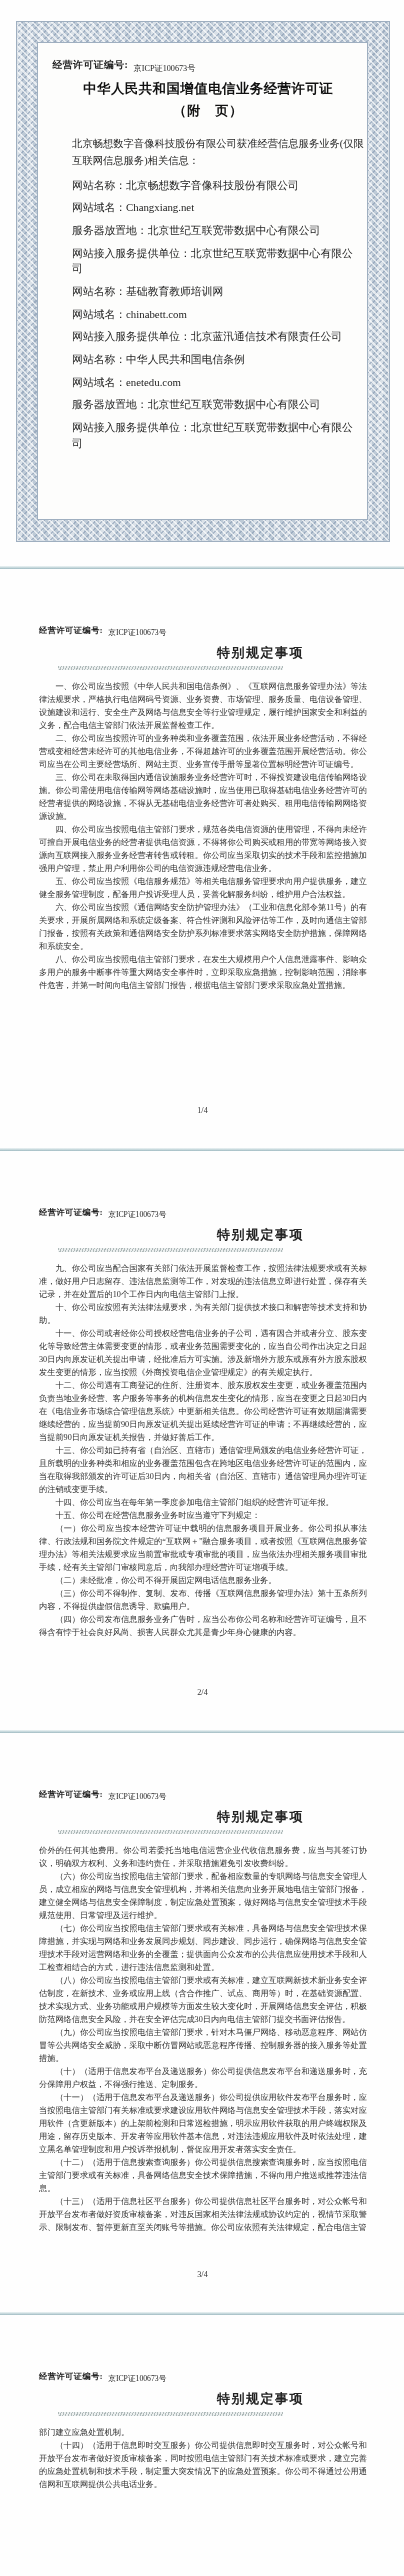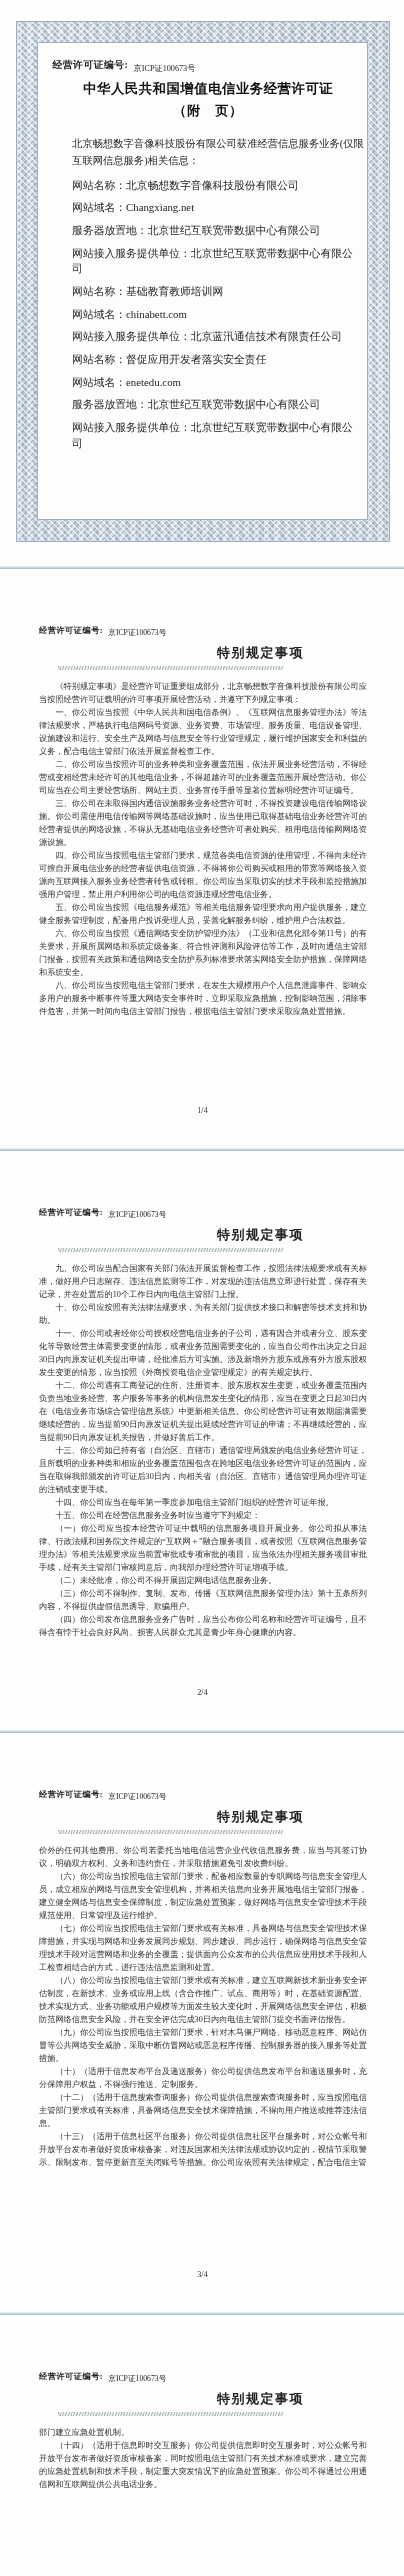--- a/index.html
+++ b/index.html
@@ -70,38 +70,37 @@
       <div class="cert-subtitle">（附　页）</div>
       <div class="cert-body">
         <p class="cert-intro">北京畅想数字音像科技股份有限公司获准经营信息服务业务(仅限互联网信息服务)相关信息：</p>
         <div class="entry"><span class="elabel">网站名称：</span><span>北京畅想数字音像科技股份有限公司</span></div>
         <div class="entry"><span class="elabel">网站域名：</span><span>Changxiang.net</span></div>
         <div class="entry"><span class="elabel">服务器放置地：</span><span>北京世纪互联宽带数据中心有限公司</span></div>
         <div class="entry"><span class="elabel">网站接入服务提供单位：</span><span>北京世纪互联宽带数据中心有限公司</span></div>
         <div class="entry"><span class="elabel">网站名称：</span><span>基础教育教师培训网</span></div>
         <div class="entry"><span class="elabel">网站域名：</span><span>chinabett.com</span></div>
         <div class="entry"><span class="elabel">网站接入服务提供单位：</span><span>北京蓝汛通信技术有限责任公司</span></div>
-        <div class="entry"><span class="elabel">网站名称：</span><span>督促应用开发者落实安全责任</span></div>
+        <div class="entry"><span class="elabel">网站名称：</span><span>中华人民共和国电信条例</span></div>
         <div class="entry"><span class="elabel">网站域名：</span><span>enetedu.com</span></div>
         <div class="entry"><span class="elabel">服务器放置地：</span><span>北京世纪互联宽带数据中心有限公司</span></div>
         <div class="entry"><span class="elabel">网站接入服务提供单位：</span><span>北京世纪互联宽带数据中心有限公司</span></div>
       </div>
     </div>
   </div>
 </div>
 
 <div class="page p2 sp sep">
   <div class="lic-row">
     <span class="lic-label">经营许可证编号:</span>
     <span class="lic-no">京ICP证100673号</span>
   </div>
   <div class="sp-title">特别规定事项</div>
   <div class="sp-zigzag"></div>
   <div class="sp-body">
-    <p>《特别规定事项》是经营许可证重要组成部分，北京畅想数字音像科技股份有限公司应当按照经营许可证载明的许可事项开展经营活动，并遵守下列规定事项：</p>
     <p>一、你公司应当按照《中华人民共和国电信条例》、《互联网信息服务管理办法》等法律法规要求，严格执行电信网码号资源、业务资费、市场管理、服务质量、电信设备管理、设施建设和运行、安全生产及网络与信息安全等行业管理规定，履行维护国家安全和利益的义务，配合电信主管部门依法开展监督检查工作。</p>
     <p>二、你公司应当按照许可的业务种类和业务覆盖范围，依法开展业务经营活动，不得经营或变相经营未经许可的其他电信业务，不得超越许可的业务覆盖范围开展经营活动。你公司应当在公司主要经营场所、网站主页、业务宣传手册等显著位置标明经营许可证编号。</p>
     <p>三、你公司在未取得国内通信设施服务业务经营许可时，不得投资建设电信传输网络设施。你公司需使用电信传输网等网络基础设施时，应当使用已取得基础电信业务经营许可的经营者提供的网络设施，不得从无基础电信业务经营许可者处购买、租用电信传输网网络资源设施。</p>
     <p>四、你公司应当按照电信主管部门要求，规范各类电信资源的使用管理，不得向未经许可擅自开展电信业务的经营者提供电信资源，不得将你公司购买或租用的带宽等网络接入资源向互联网接入服务业务经营者转售或转租。你公司应当采取切实的技术手段和监控措施加强用户管理，禁止用户利用你公司的电信资源违规经营电信业务。</p>
     <p>五、你公司应当按照《电信服务规范》等相关电信服务管理要求向用户提供服务，建立健全服务管理制度，配备用户投诉受理人员，妥善化解服务纠纷，维护用户合法权益。</p>
     <p>六、你公司应当按照《通信网络安全防护管理办法》（工业和信息化部令第11号）的有关要求，开展所属网络和系统定级备案、符合性评测和风险评估等工作，及时向通信主管部门报备，按照有关政策和通信网络安全防护系列标准要求落实网络安全防护措施，保障网络和系统安全。</p>
     <p>八、你公司应当按照电信主管部门要求，在发生大规模用户个人信息泄露事件、影响众多用户的服务中断事件等重大网络安全事件时，立即采取应急措施，控制影响范围，消除事件危害，并第一时间向电信主管部门报告，根据电信主管部门要求采取应急处置措施。</p>
   </div>
   <div class="page-num">1/4</div>
 </div>
@@ -136,20 +135,21 @@
   </div>
   <div class="sp-title">特别规定事项</div>
   <div class="sp-zigzag"></div>
   <div class="sp-body">
     <p class="no-indent">价外的任何其他费用。你公司若委托当地电信运营企业代收信息服务费，应当与其签订协议，明确双方权利、义务和违约责任，并采取措施避免引发收费纠纷。</p>
     <p>（六）你公司应当按照电信主管部门要求，配备相应数量的专职网络与信息安全管理人员，成立相应的网络与信息安全管理机构，并将相关信息向业务开展地电信主管部门报备，建立健全网络与信息安全保障制度，制定应急处置预案，做好网络与信息安全管理技术手段规范使用、日常管理及运行维护。</p>
     <p>（七）你公司应当按照电信主管部门要求或有关标准，具备网络与信息安全管理技术保障措施，并实现与网络和业务发展同步规划、同步建设、同步运行，确保网络与信息安全管理技术手段对运营网络和业务的全覆盖；提供面向公众发布的公共信息应使用技术手段和人工检查相结合的方式，进行违法信息监测和处置。</p>
     <p>（八）你公司应当按照电信主管部门要求或有关标准，建立互联网新技术新业务安全评估制度，在新技术、业务或应用上线（含合作推广、试点、商用等）时，在基础资源配置、技术实现方式、业务功能或用户规模等方面发生较大变化时，开展网络信息安全评估，积极防范网络信息安全风险，并在安全评估完成30日内向电信主管部门提交书面评估报告。</p>
     <p>（九）你公司应当按照电信主管部门要求，针对木马僵尸网络、移动恶意程序、网站仿冒等公共网络安全威胁，采取中断仿冒网站或恶意程序传播、控制服务器的接入服务等处置措施。</p>
     <p>（十）（适用于信息发布平台及递送服务）你公司提供信息发布平台和递送服务时，充分保障用户权益，不得强行推送、定制服务。</p>
+    <p>（十一）（适用于信息发布平台及递送服务）你公司提供应用软件发布平台服务时，应当按照电信主管部门有关标准或要求建设应用软件网络与信息安全管理技术手段，落实对应用软件（含更新版本）的上架前检测和日常巡检措施，明示应用软件获取的用户终端权限及用途，留存历史版本、开发者等应用软件基本信息，对违法违规应用软件及时依法处理，建立黑名单管理制度和用户投诉举报机制，督促应用开发者落实安全责任。</p>
     <p>（十二）（适用于信息搜索查询服务）你公司提供信息搜索查询服务时，应当按照电信主管部门要求或有关标准，具备网络信息安全技术保障措施，不得向用户推送或推荐违法信息。</p>
     <p>（十三）（适用于信息社区平台服务）你公司提供信息社区平台服务时，对公众帐号和开放平台发布者做好资质审核备案，对违反国家相关法律法规或协议约定的，视情节采取警示、限制发布、暂停更新直至关闭账号等措施。你公司应依照有关法律规定，配合电信主管</p>
   </div>
   <div class="page-num">3/4</div>
 </div>
 
 <div class="page p5 sp">
   <div class="lic-row">
     <span class="lic-label">经营许可证编号:</span>
     <span class="lic-no">京ICP证100673号</span>

